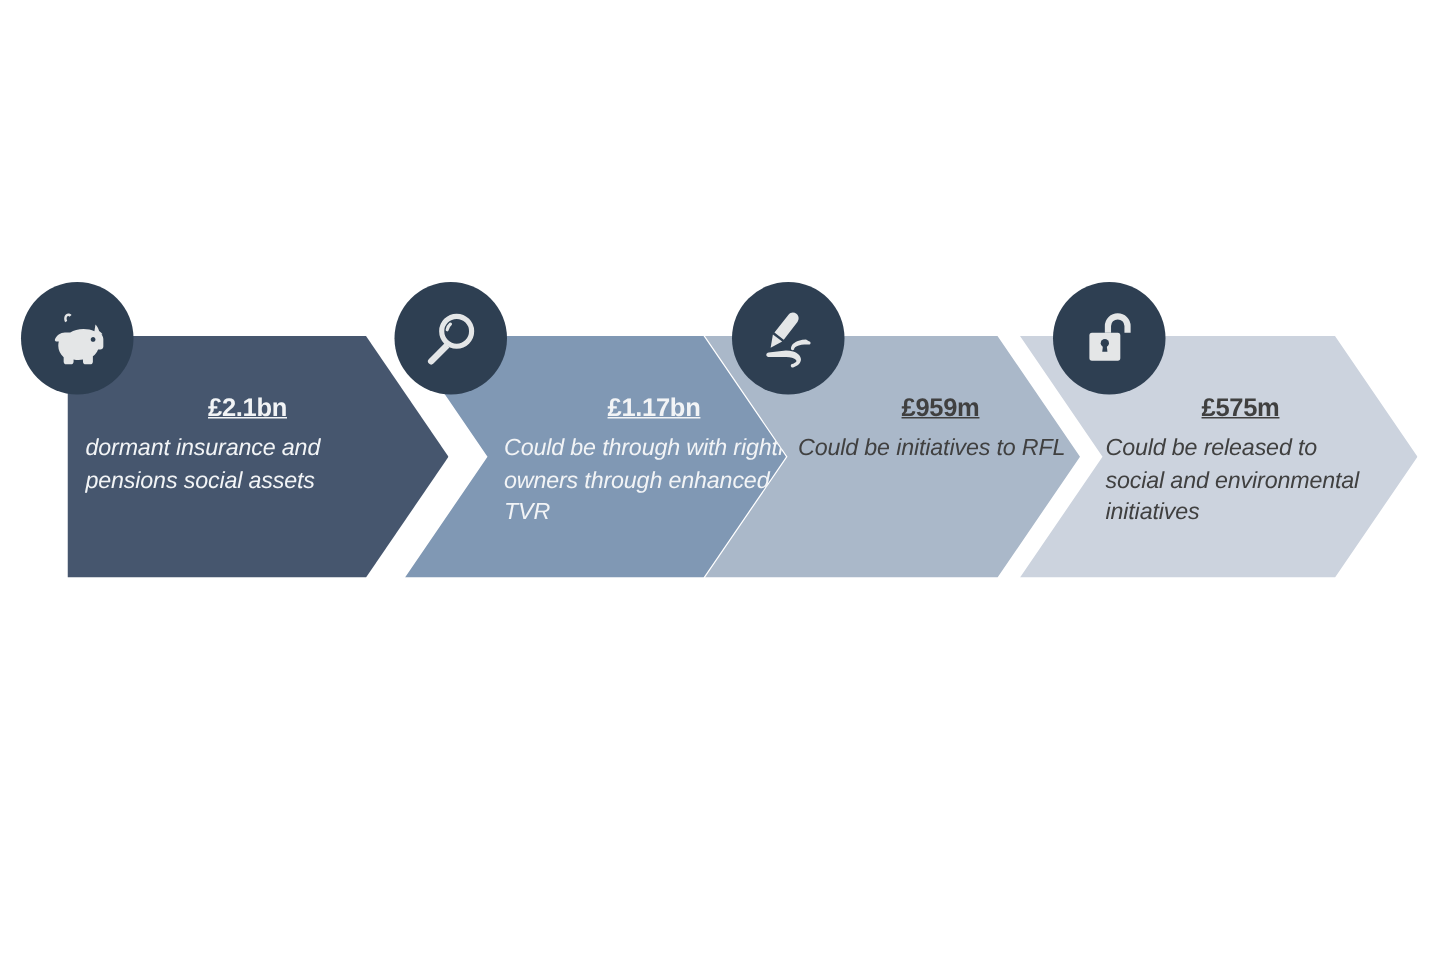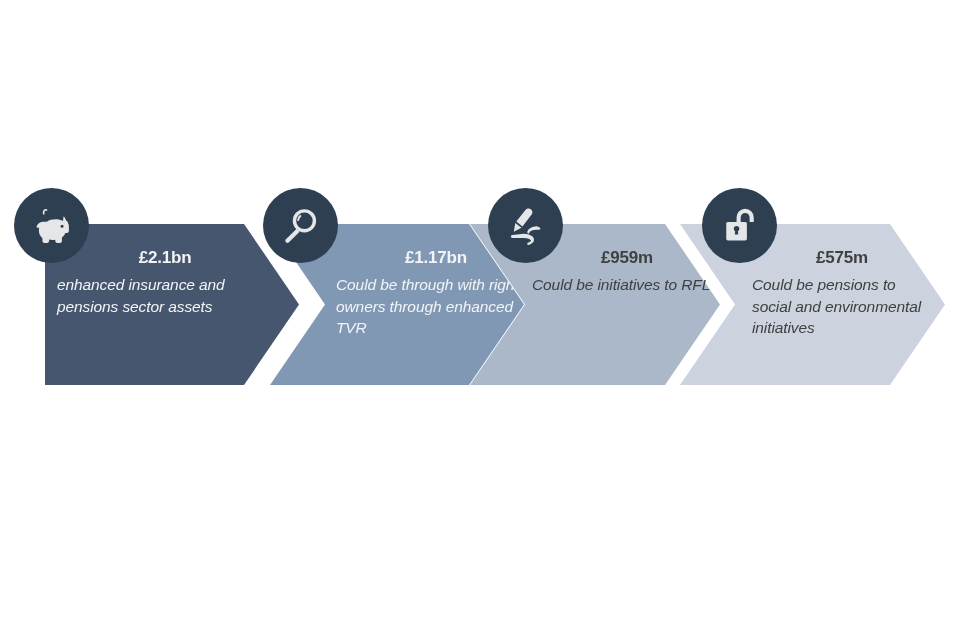--- a/index.html
+++ b/index.html
@@ -37,21 +37,22 @@
     height: 100%;
     box-sizing: border-box;
   }
   .amount {
     font-size: 17px;
     font-weight: bold;
     line-height: 20px;
     text-align: center;
     letter-spacing: -0.2px;
     margin: 0;
-    padding-top: 24px;
+    padding-top: 38px;
+    text-decoration: underline;
   }
   .desc {
     font-size: 15.5px;
     font-style: italic;
     line-height: 21.5px;
     text-align: left;
     margin: 0;
     padding-top: 6px;
     letter-spacing: -0.1px;
   }
@@ -76,34 +77,34 @@
   .badge svg { display: block; }
 
   
   #stage-1 { left: 45px;  width: 254px; }
   #stage-1 .content { left: 12px;  width: 216px; }
   #stage-2 { left: 270px; width: 254px; }
   #stage-2 .content { left: 66px;  width: 200px; }
   #stage-3 { left: 470px; width: 250px; }
   #stage-3 .content { left: 62px;  width: 190px; }
   #stage-4 { left: 680px; width: 265px; }
-  #stage-4 .content { left: 72px;  width: 180px; }
+  #stage-4 .content { left: 57px;  width: 180px; }
 </style>
 </head>
 <body>
 
 <div id="infographic">
 
   <div class="stage light-text" id="stage-1">
     <svg class="shape" viewBox="0 0 254 161" preserveAspectRatio="none">
       <polygon points="0,0 199,0 254,80.5 199,161 0,161" fill="#46566e"></polygon>
     </svg>
     <div class="content">
       <p class="amount">£2.1bn</p>
-      <p class="desc">enhanced insurance and pensions sector assets</p>
+      <p class="desc">dormant insurance and pensions social assets</p>
     </div>
   </div>
 
   <div class="stage light-text" id="stage-2">
     <svg class="shape" viewBox="0 0 254 161" preserveAspectRatio="none">
       <polygon points="0,0 199,0 254,80.5 199,161 0,161 55,80.5" fill="#8098b4"></polygon>
     </svg>
     <div class="content">
       <p class="amount">£1.17bn</p>
       <p class="desc">Could be through with rightful owners through enhanced TVR</p>
@@ -119,21 +120,21 @@
       <p class="desc">Could be initiatives to RFL</p>
     </div>
   </div>
 
   <div class="stage dark-text" id="stage-4">
     <svg class="shape" viewBox="0 0 265 161" preserveAspectRatio="none">
       <polygon points="0,0 210,0 265,80.5 210,161 0,161 55,80.5" fill="#ccd3de"></polygon>
     </svg>
     <div class="content">
       <p class="amount">£575m</p>
-      <p class="desc">Could be pensions to social and environmental initiatives</p>
+      <p class="desc">Could be released to social and environmental initiatives</p>
     </div>
   </div>
 
   <div class="badge" style="left: 14px; background: rgb(46, 63, 82);">
     <svg width="46" height="46" viewBox="0 0 64 64">
       <g fill="#e4e6e7">
         <path d="M20 16.5c-1.3-2.6-1.1-5.6 0.7-7.2 1.6-1.5 4-1.2 5.3 0.4l-1.9 1.6c-0.5-0.6-1.4-0.7-2-0.2-0.8 0.7-0.9 2.4-0.1 4.1z"></path>
         <path d="M54.8 27.6c-0.9-1.2-2-2.2-3.2-3.1-0.7-2.4-2-4.4-3.4-5.9l-1 6.3c-2.8-1.4-6.2-2.2-10.1-2.2-4.8 0-9.1 1.2-12.3 3.3h-4.9c-4.3 0-7.9 2.7-9.3 6.5-0.3 0.9 0.3 1.8 1.2 1.8h2.4c-0.3 1.3-0.5 2.6-0.5 4 0 4.2 1.9 7.9 5 10.6V53c0 1.4 1.1 2.5 2.5 2.5h4.2c1.4 0 2.5-1.1 2.5-2.5v-2.1c1.5 0.3 3.1 0.5 4.7 0.5 1.4 0 2.7-0.1 4-0.4V53c0 1.4 1.1 2.5 2.5 2.5h4.2c1.4 0 2.5-1.1 2.5-2.5v-4.9c2.2-1.7 3.9-3.9 4.8-6.4h2.1c1.5 0 2.8-1.2 2.8-2.8v-6.4c0-1.9-0.7-3.6-1.7-4.9zM46 34.6c-1.2 0-2.2-1-2.2-2.2s1-2.2 2.2-2.2 2.2 1 2.2 2.2-1 2.2-2.2 2.2z"></path>
         <path d="M31.5 31.4h-9.3c-0.7 0-1.2-0.6-1.2-1.2s0.6-1.2 1.2-1.2h9.3c0.7 0 1.2 0.6 1.2 1.2s-0.5 1.2-1.2 1.2z"></path>
       </g>

